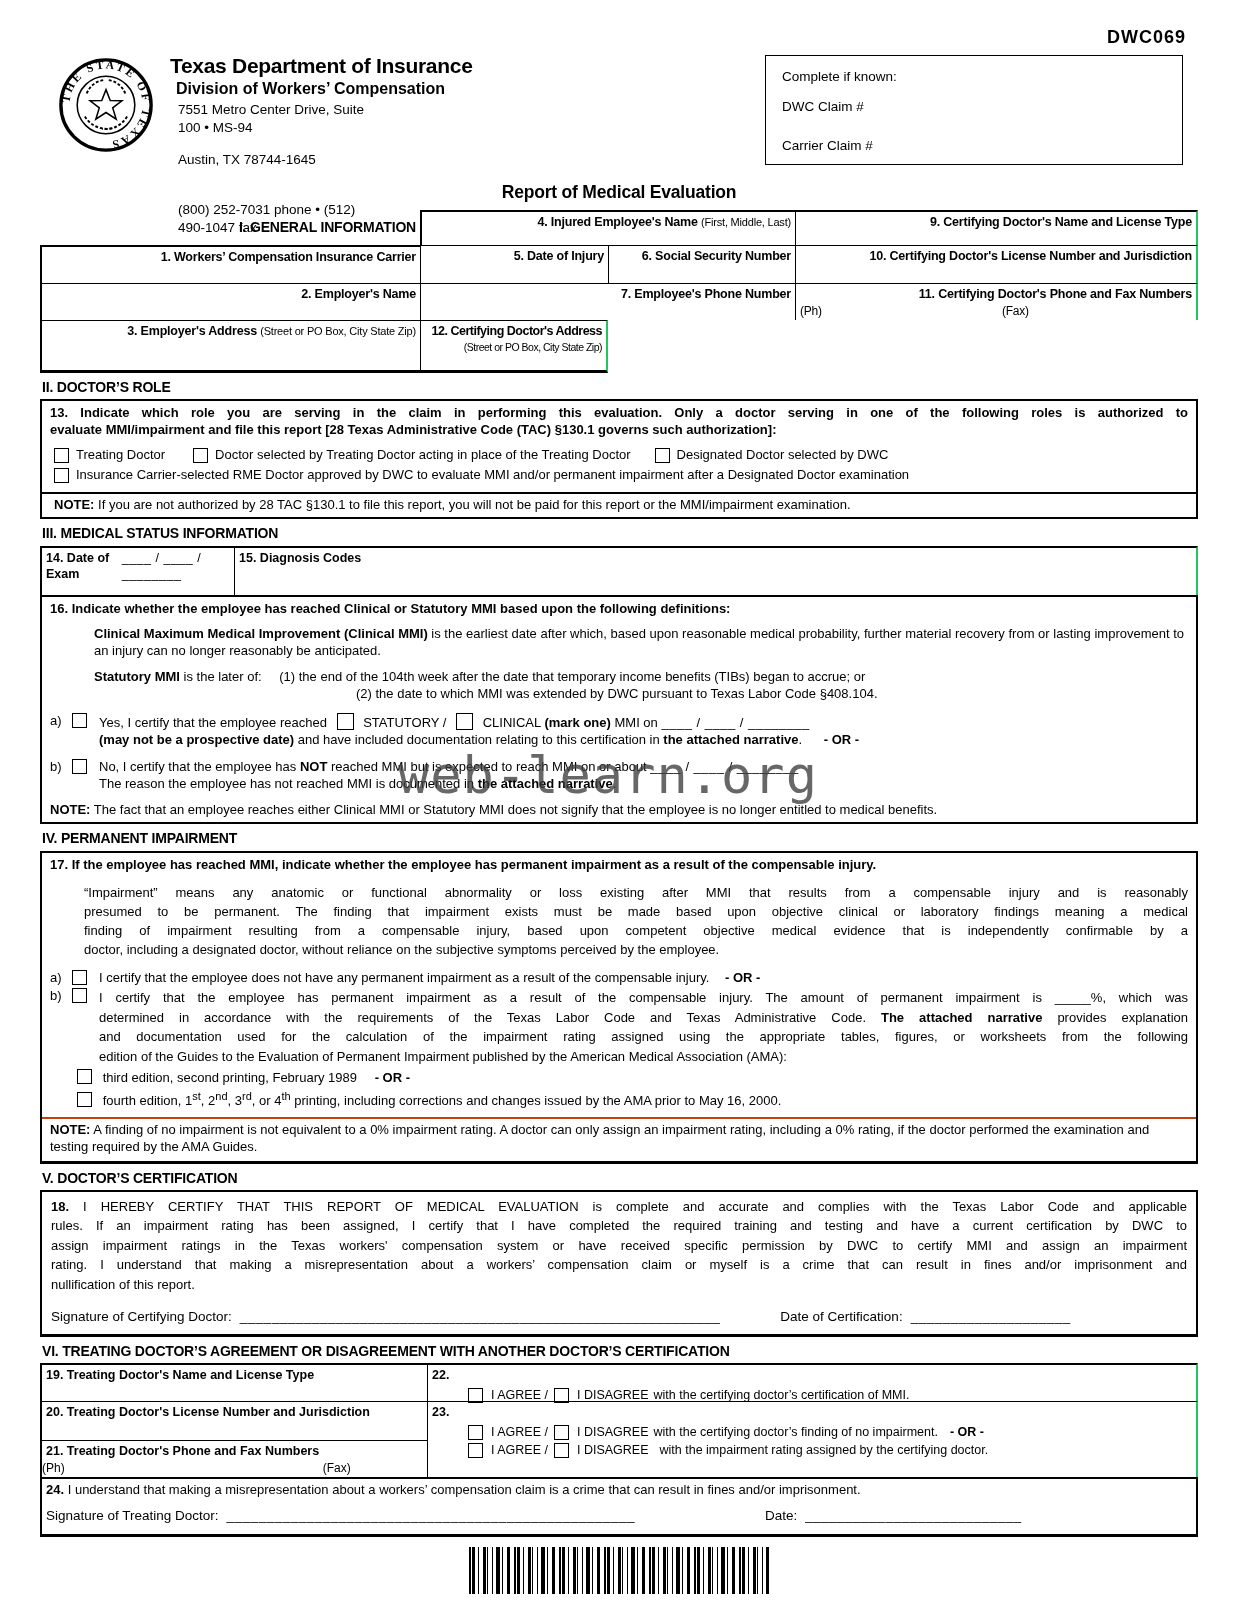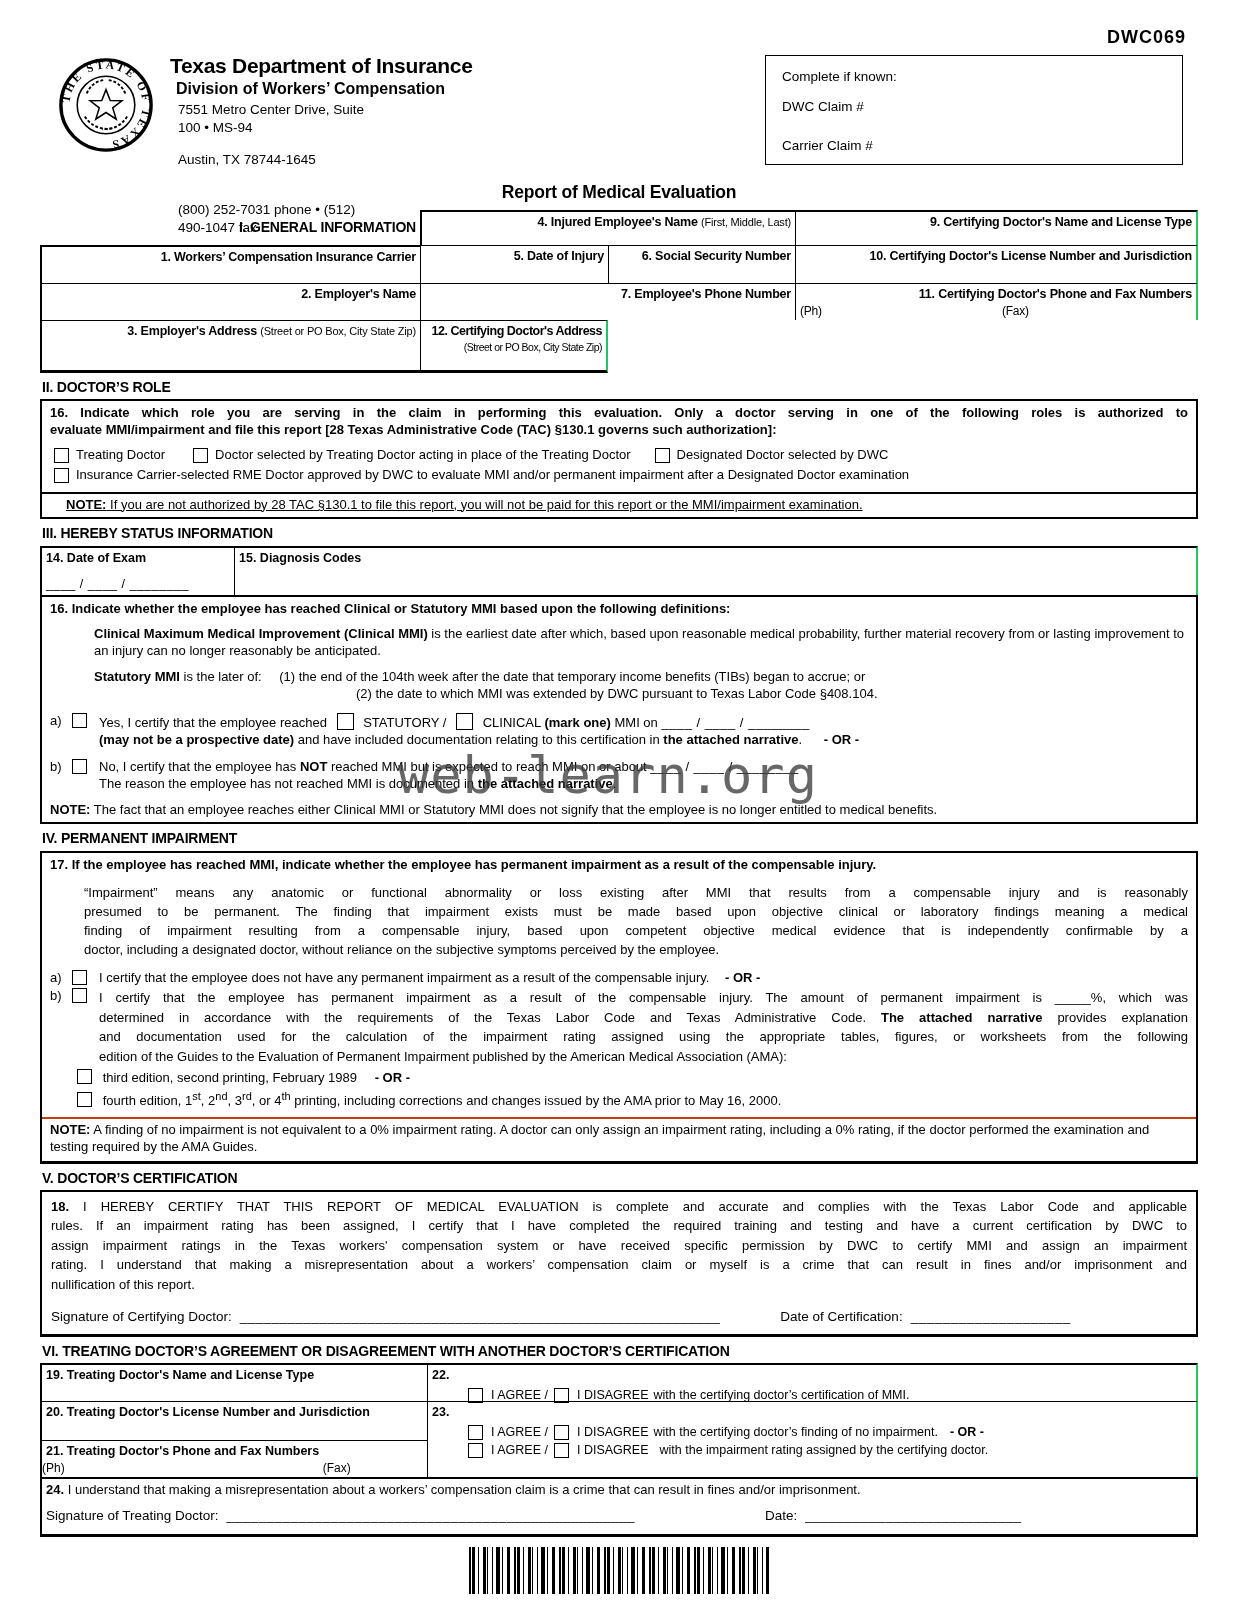--- a/index.html
+++ b/index.html
@@ -28,21 +28,21 @@
   .gi > div{box-sizing:border-box;padding:2px 4px;font-weight:bold;font-size:12.5px;letter-spacing:-0.2px;}
   .hint{font-weight:normal;font-size:11px;}
   .bt1{border-top:1px solid #000;} .bt2{border-top:2px solid #000;}
   .bl1{border-left:1px solid #000;} .bl2{border-left:2px solid #000;}
   .br2{border-right:2px solid #22c55e;} .bb3{border-bottom:3px solid #000;}
   .gihead{font-size:14px !important;padding-top:8px !important;}
   .sp2{grid-column:span 2;}
   .phfax{display:flex;font-weight:normal;font-size:12px;margin-top:2px;}
   
   .box13{border:2px solid #000;border-bottom:none;padding:4px 8px 6px 8px;}
-  .noteStrip{border:2px solid #000;padding:3px 8px 4px 24px;text-decoration:underline;}
+  .noteStrip{border:2px solid #000;padding:3px 8px 4px 12px;}
   .roles{display:flex;align-items:center;margin:8px 0 2px 4px;}
   .cb{display:inline-block;width:13px;height:13px;border:1.6px solid #000;flex:none;vertical-align:-2px;}
   .cbm{margin-right:7px;}
   
   .t3{display:grid;grid-template-columns:194px 964px;grid-template-rows:49px;}
   .t3 > div{box-sizing:border-box;padding:2px 4px;font-weight:bold;font-size:12.5px;}
   .box16{border:2px solid #000;padding:4px 8px 4px 8px;}
   .indent1{margin-left:44px;margin-top:9px;}
   .optrow{display:flex;margin-top:10px;}
   .optlabel{width:22px;flex:none;}
@@ -147,43 +147,43 @@
         <span class="hint">(Street or PO Box, City State Zip)</span>
       </div>
       <div class="bt1 bl1 br2 bb3">
         <span style="letter-spacing:-0.5px;">12. Certifying Doctor's Address</span>
         <span class="hint" style="letter-spacing:-0.5px;font-size:10.5px;">(Street or PO Box, City State Zip)</span>
       </div>
     </div>
 
     <div class="sech">II. DOCTOR’S ROLE</div>
     <div class="box13">
-      <div class="b jline">16. Indicate which role you are serving in the claim in performing this evaluation.  Only a doctor serving in one of the following roles is authorized to</div>
+      <div class="b jline">13. Indicate which role you are serving in the claim in performing this evaluation.  Only a doctor serving in one of the following roles is authorized to</div>
       <div class="b">evaluate MMI/impairment and file this report [28 Texas Administrative Code (TAC) §130.1 governs such authorization]:</div>
       <div class="roles">
         <span class="cb cbm"></span>
         <span>Treating Doctor</span>
         <span class="cb cbm" style="margin-left:28px;"></span>
         <span>Doctor selected by Treating Doctor acting in place of the Treating Doctor</span>
         <span class="cb cbm" style="margin-left:24px;"></span>
         <span>Designated Doctor selected by DWC</span>
       </div>
       <div class="roles" style="margin-top:3px;">
         <span class="cb cbm"></span>
         <span>Insurance Carrier-selected RME Doctor approved by DWC to evaluate MMI and/or permanent impairment after a Designated Doctor examination</span>
       </div>
     </div>
     <div class="noteStrip">
       <span class="b">NOTE:</span>
       <span>If you are not authorized by 28 TAC §130.1 to file this report, you will not be paid for this report or the MMI/impairment examination.</span>
     </div>
 
-    <div class="sech">III. HEREBY STATUS INFORMATION</div>
+    <div class="sech">III. MEDICAL STATUS INFORMATION</div>
     <div class="t3">
-      <div class="bt2 bl2" style="display:flex;flex-direction:column;justify-content:space-between;">
+      <div class="bt2 bl2" style="display:flex;">
         <span>14. Date of Exam</span>
         <span class="blank" style="font-weight:normal;">____ / ____ / ________</span>
       </div>
       <div class="bt2 bl1 br2">
         <span>15. Diagnosis Codes</span>
       </div>
     </div>
     <div class="box16">
       <div>
         <span class="b">16. Indicate whether the employee has reached Clinical or Statutory MMI based upon the following definitions:</span>

